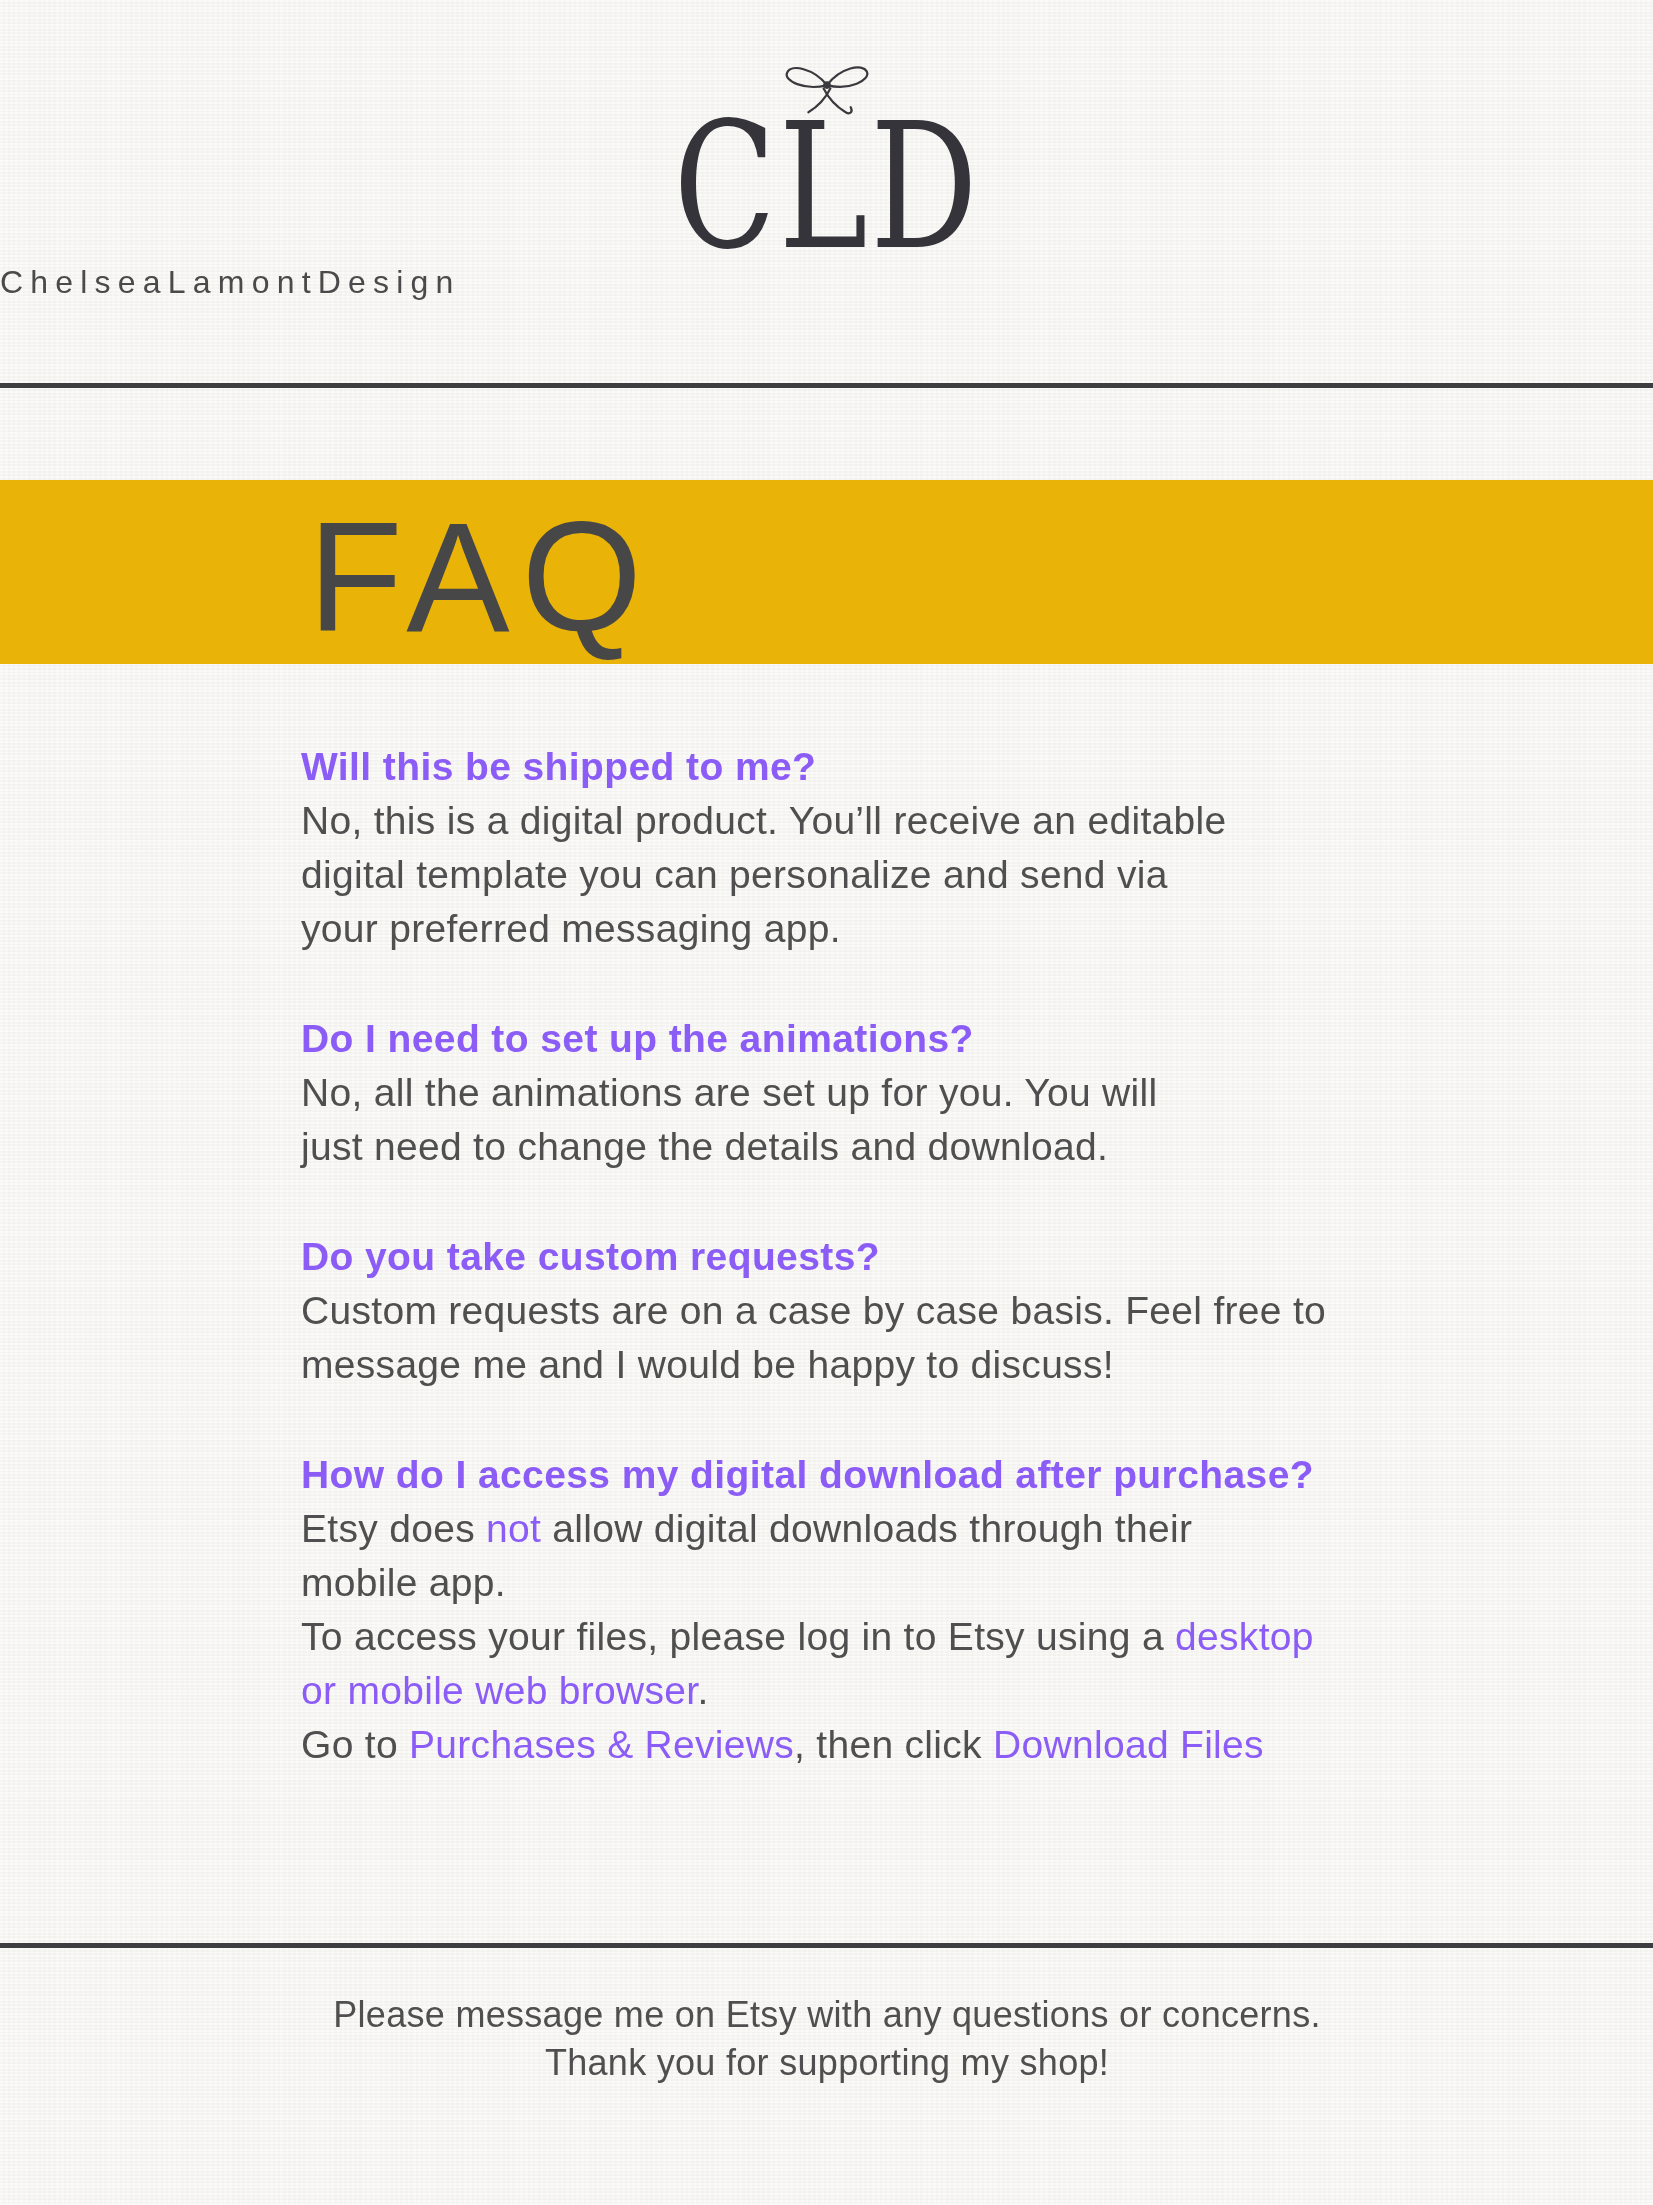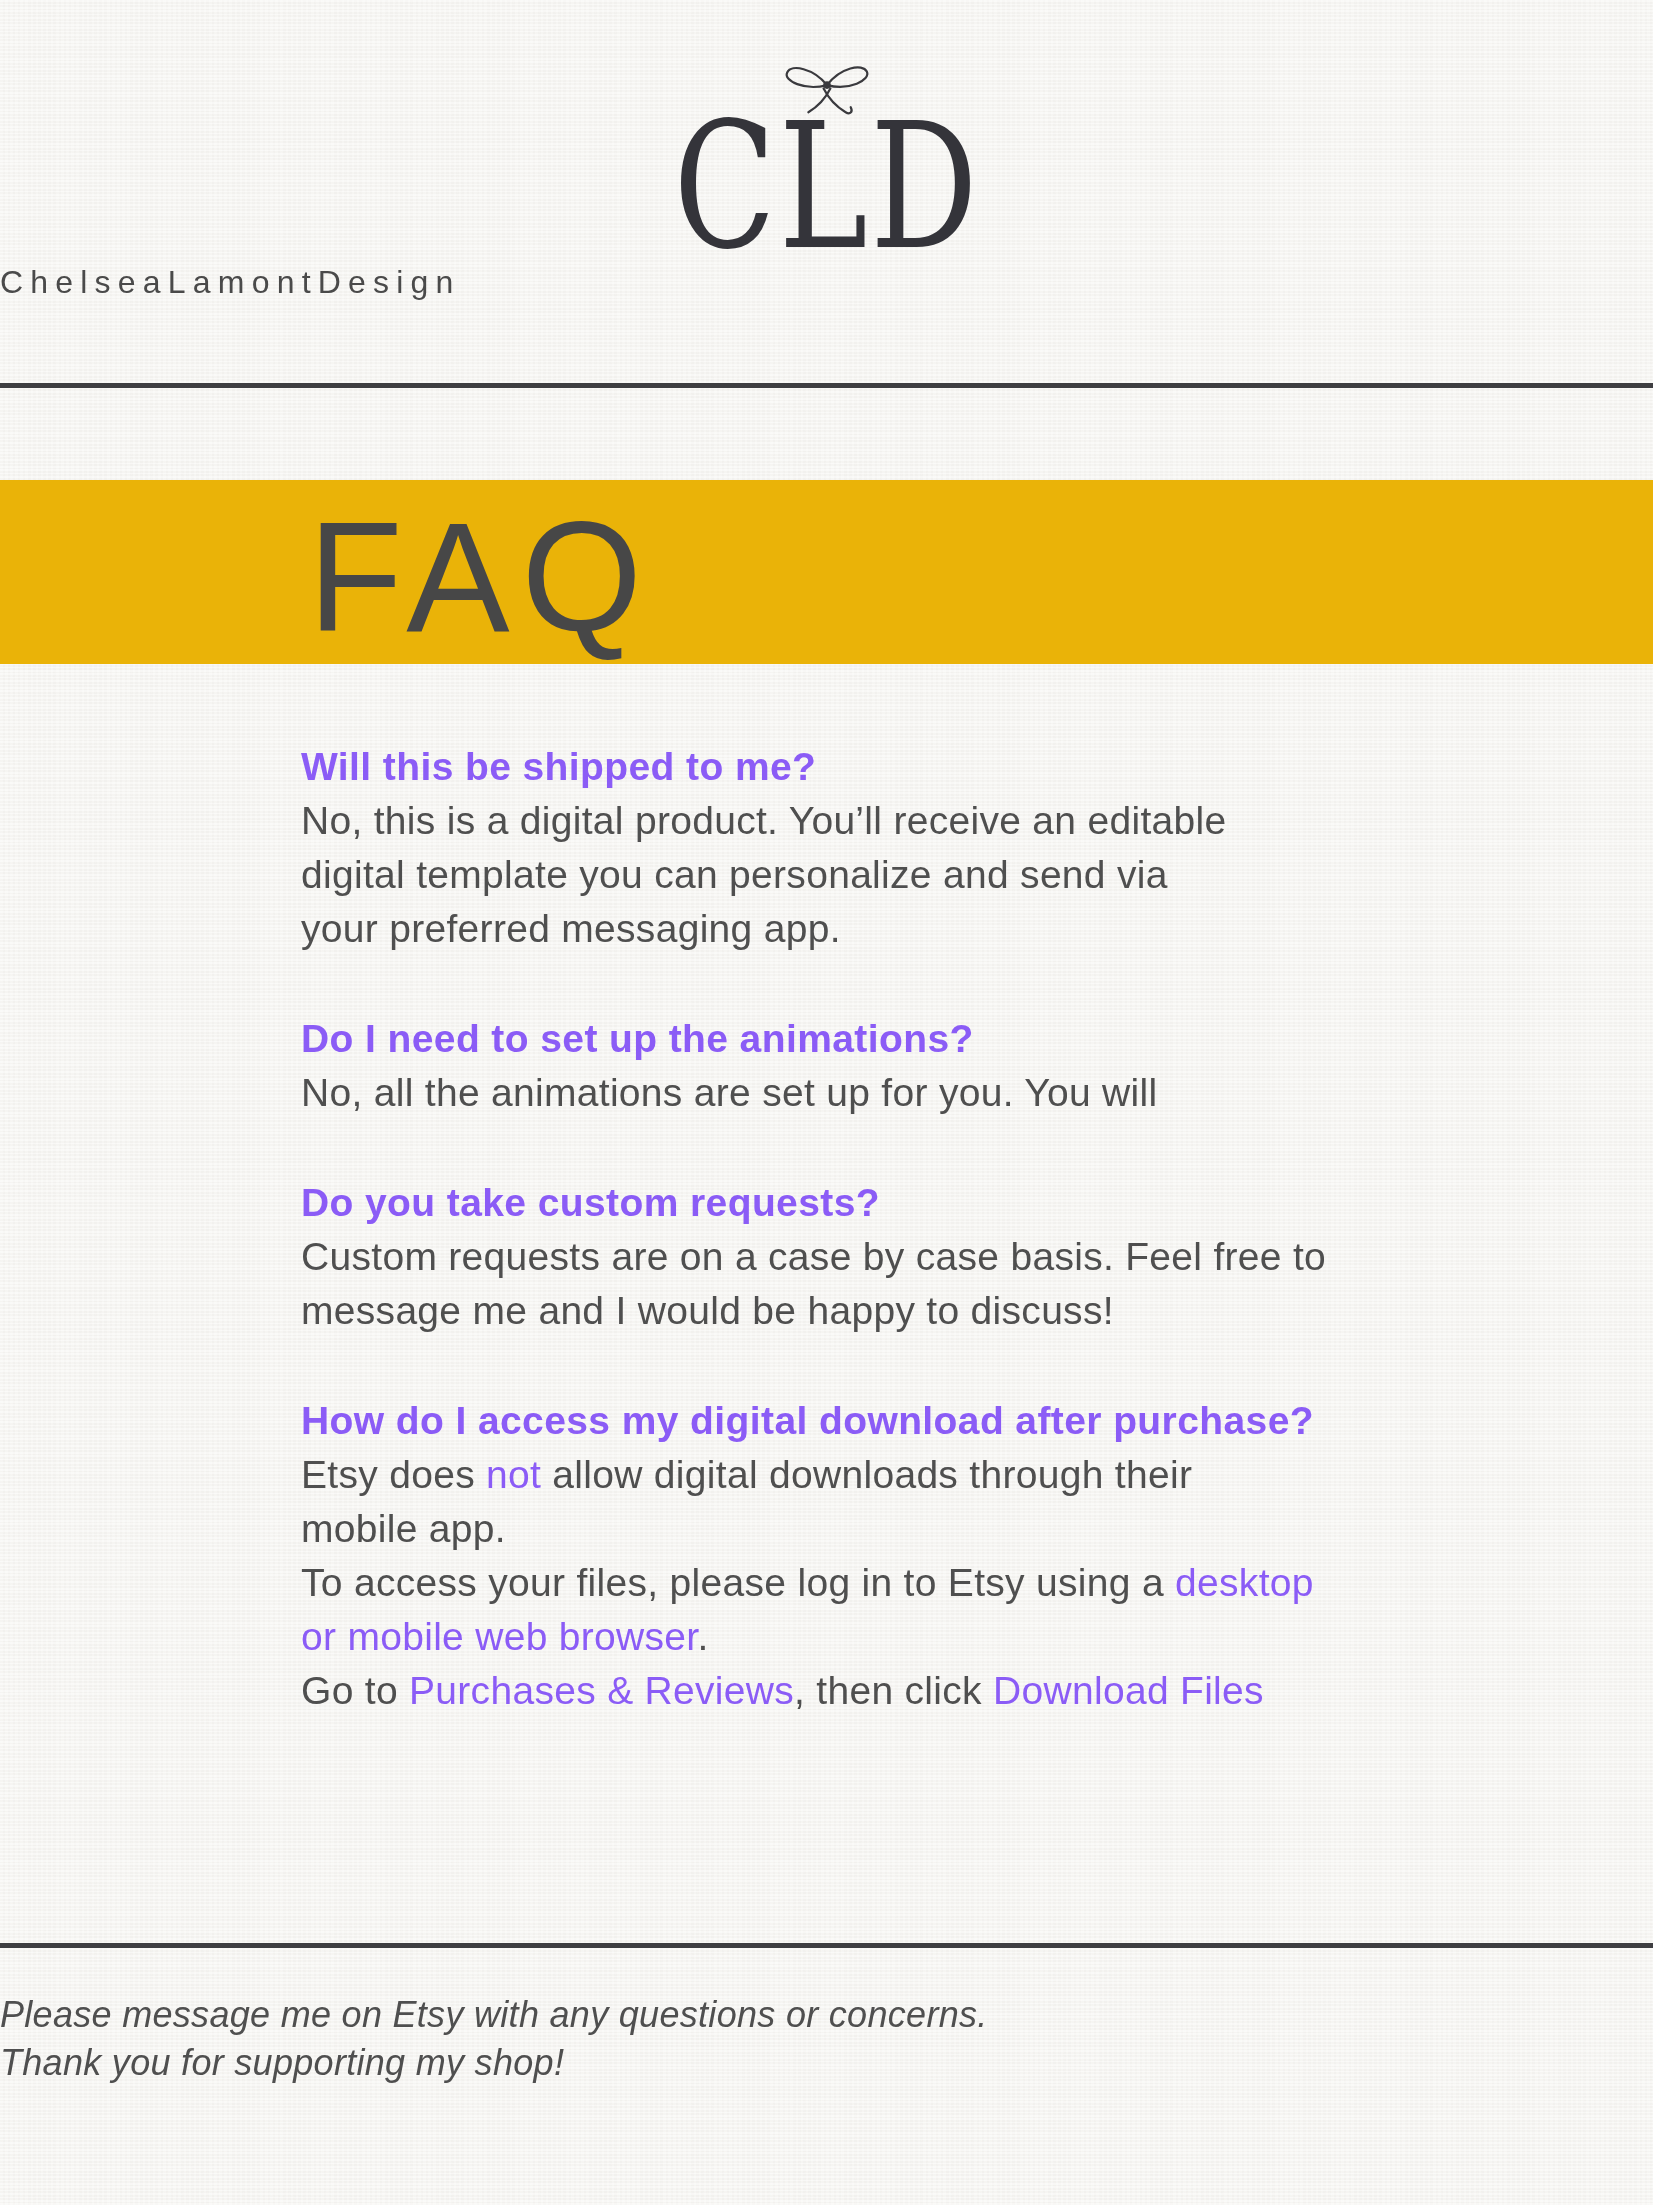--- a/index.html
+++ b/index.html
@@ -116,22 +116,21 @@
     font-weight: 400;
     color: #8b5cf6;
   }
 
   
   .footer {
     position: absolute;
     top: 1991px;
     left: 0;
     width: 100%;
-    text-align: left;
-    font-style: italic;
+    text-align: center;
   }
   .footer p {
     margin: 0;
     font-size: 36px;
     line-height: 48px;
     color: #4f4f4f;
     letter-spacing: 0.3px;
   }
 </style>
 </head>
@@ -162,20 +161,21 @@
     <section class="qa">
       <h2>Will this be shipped to me?</h2>
       <p>No, this is a digital product. You’ll receive an editable</p>
       <p>digital template you can personalize and send via</p>
       <p>your preferred messaging app.</p>
     </section>
 
     <section class="qa">
       <h2>Do I need to set up the animations?</h2>
       <p>No, all the animations are set up for you. You will</p>
+      <p>just need to change the details and download.</p>
     </section>
 
     <section class="qa">
       <h2>Do you take custom requests?</h2>
       <p>Custom requests are on a case by case basis. Feel free to</p>
       <p>message me and I would be happy to discuss!</p>
     </section>
 
     <section class="qa">
       <h2>How do I access my digital download after purchase?</h2>

